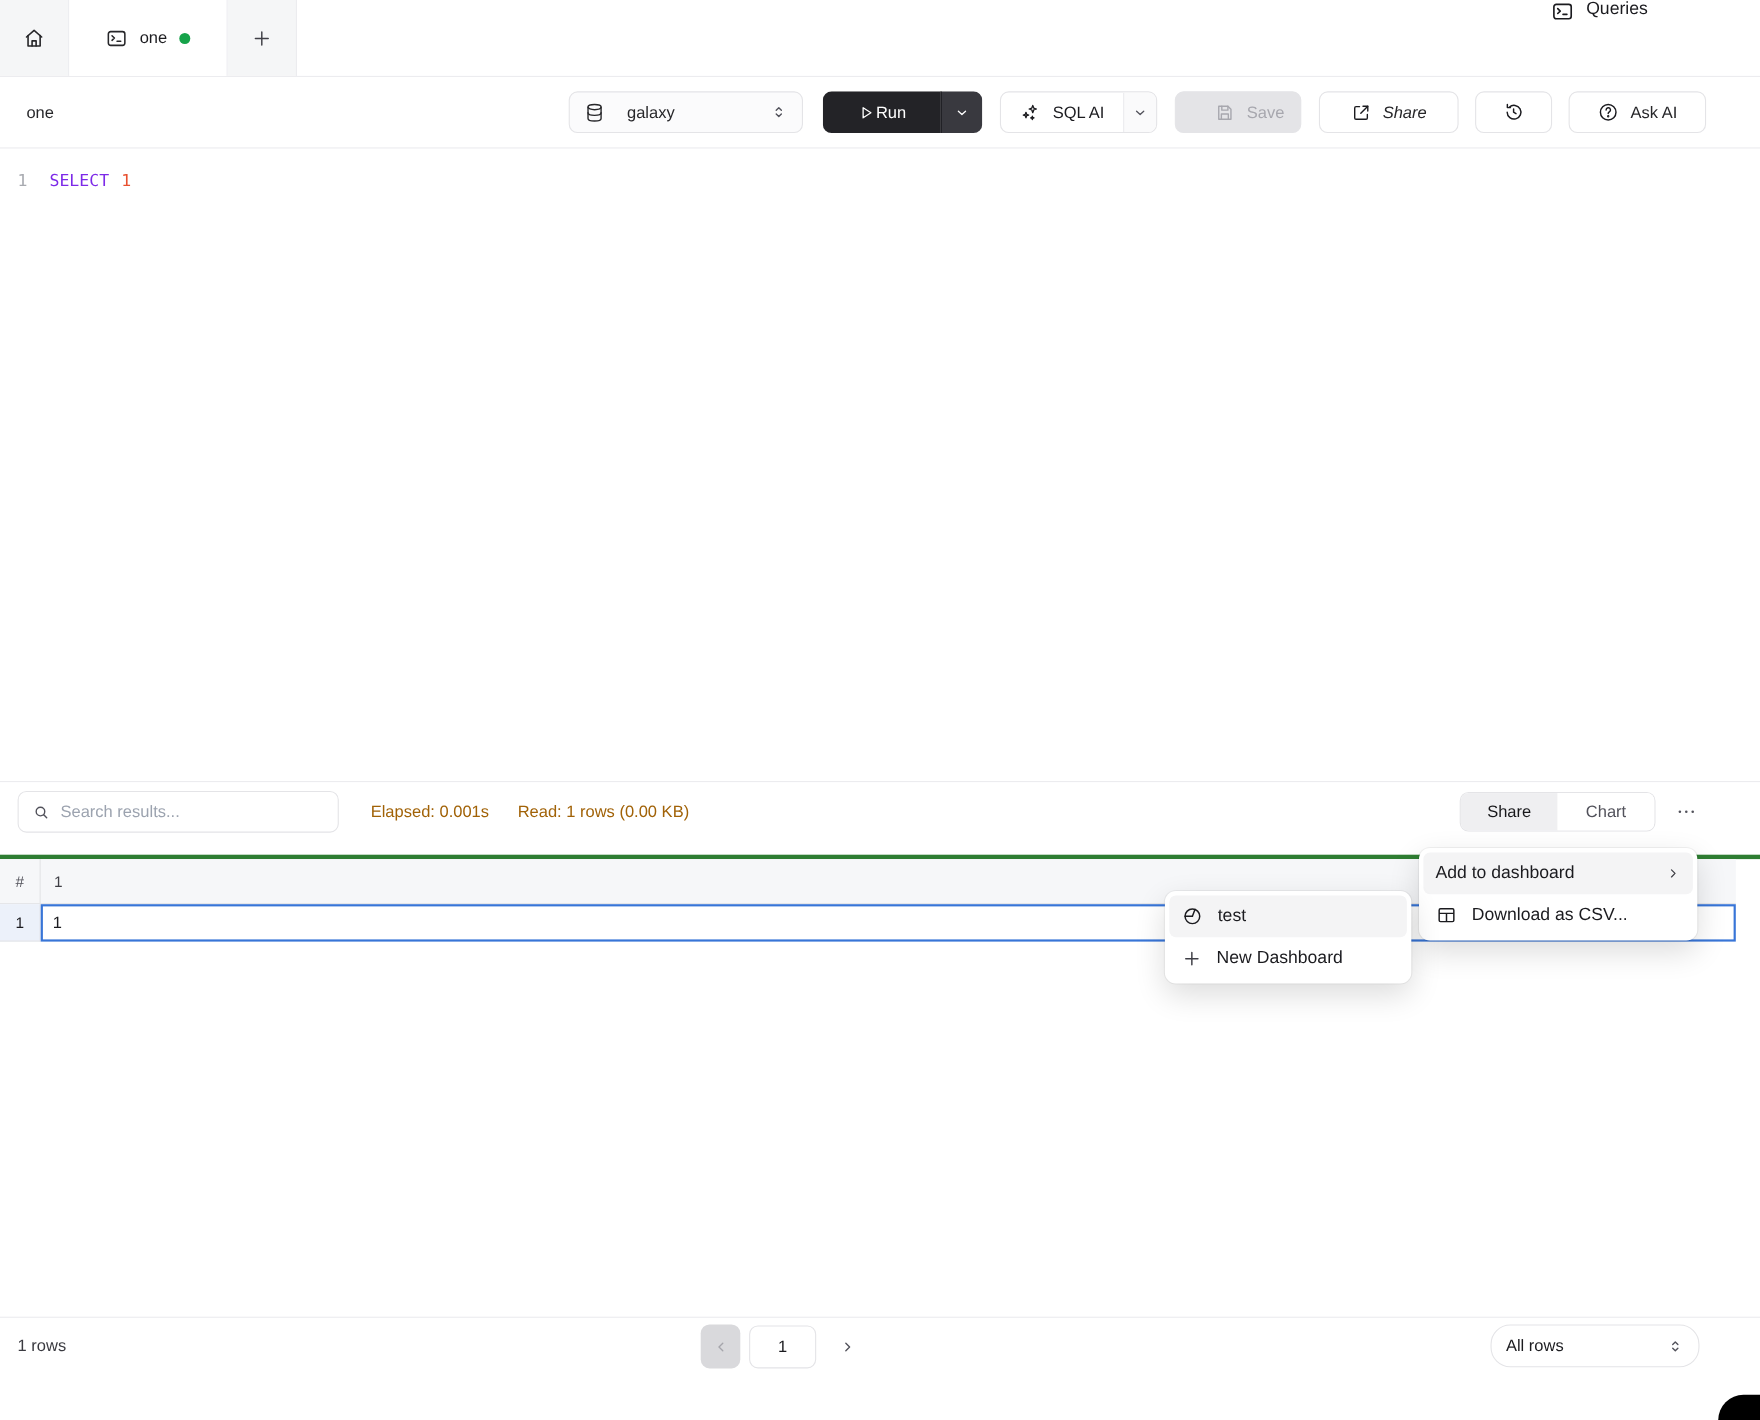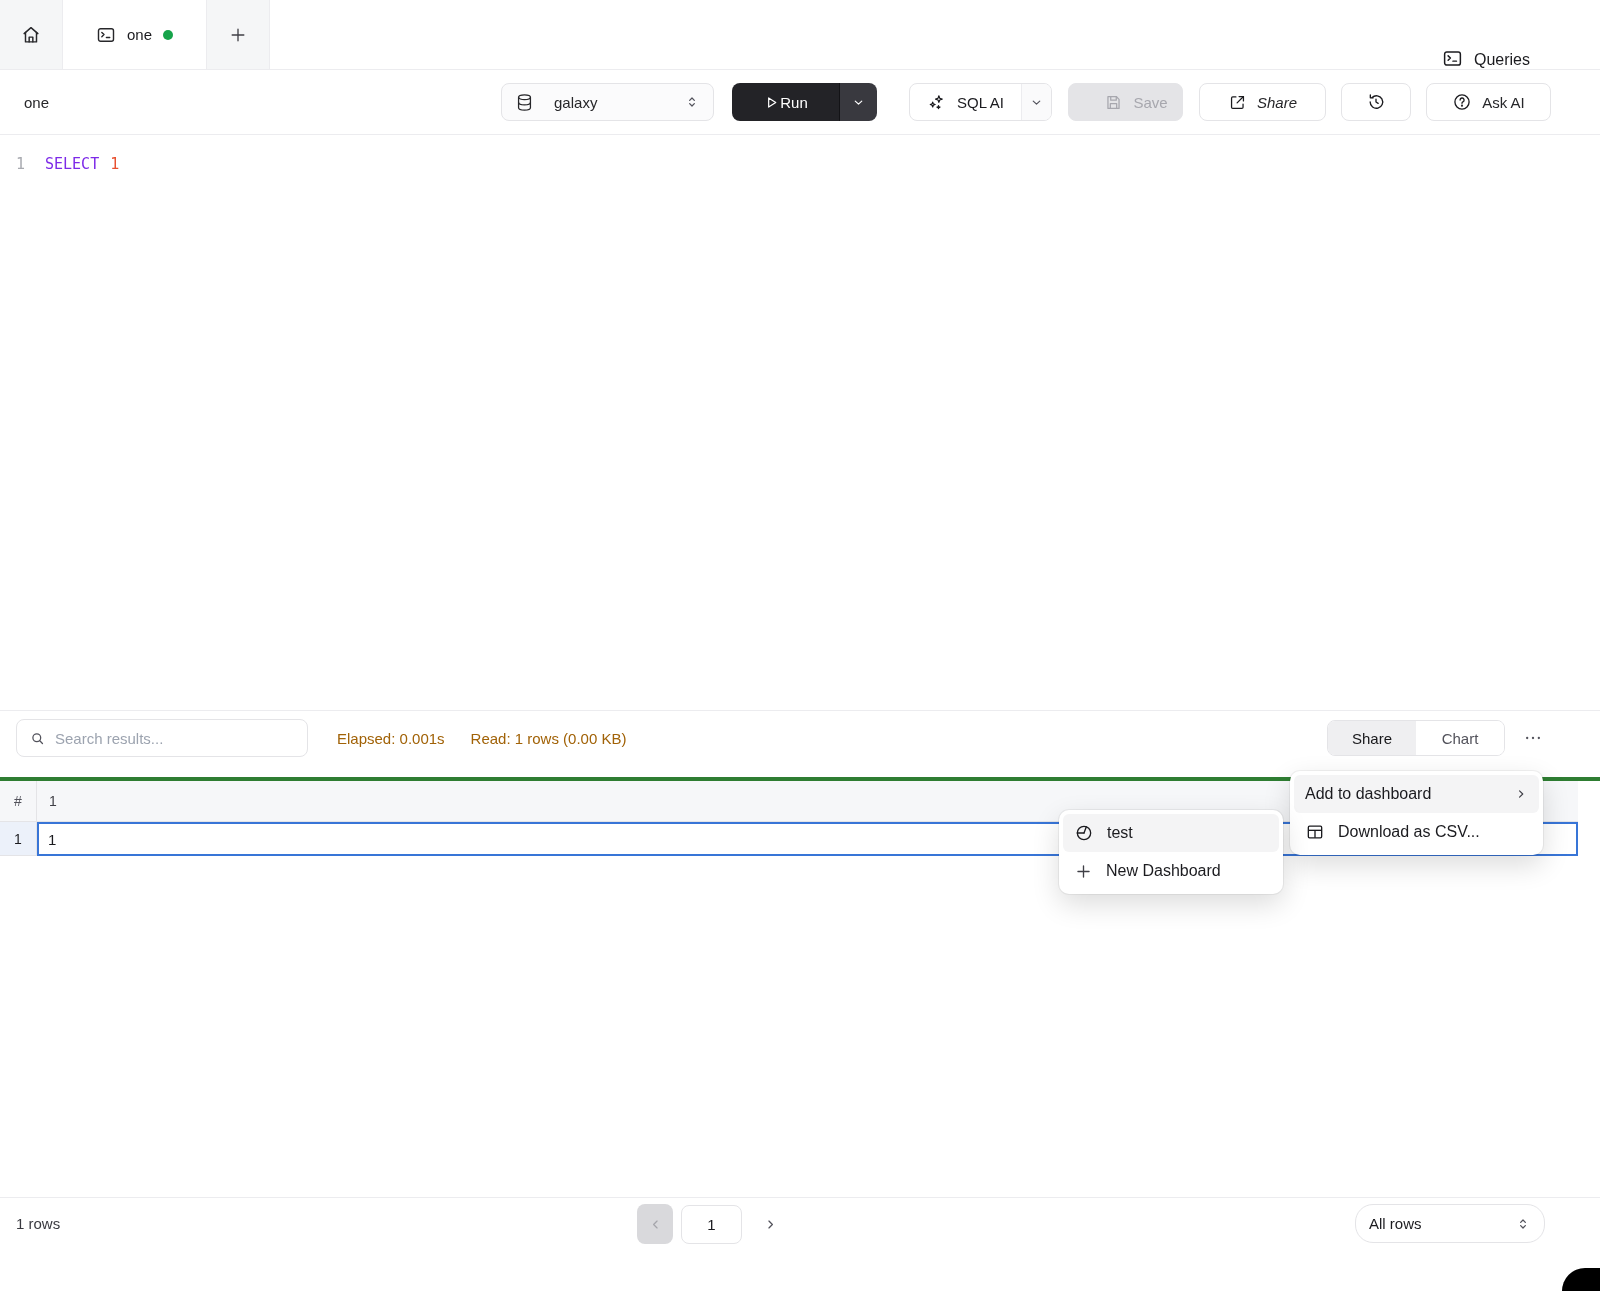--- a/index.html
+++ b/index.html
@@ -12,39 +12,39 @@
 
   
   .topbar { height:70px; display:flex; align-items:stretch; border-bottom:1px solid #ececef; }
   .home-btn { width:63px; background:#f5f6f7; border-right:1px solid #ececef;
     display:flex; align-items:center; justify-content:center; cursor:pointer; }
   .tab-active { width:144px; background:#fff; border-right:1px solid #ececef;
     display:flex; align-items:center; justify-content:center; gap:11px; font-size:15px; }
   .tab-dot { width:10px; height:10px; border-radius:50%; background:var(--tab_dot_green,#16a34a); }
   .newtab-btn { width:63px; background:#f5f6f7; border-right:1px solid #ececef;
     display:flex; align-items:center; justify-content:center; color:#3f3f46; }
-  .queries-btn { margin-left:auto; margin-right:70px; display:flex; align-items:flex-end;
+  .queries-btn { margin-left:auto; margin-right:102px; display:flex; align-items:flex-start;
     gap:11px; font-size:16px; cursor:pointer; }
 
   
   .toolbar { height:65px; border-bottom:1px solid #ececef; display:flex; align-items:center;
     padding:0 49px 0 24px; }
   .doc-title { font-size:15px; color:#27272a; }
   .controls { margin-left:auto; display:flex; align-items:center; }
   .btn { height:38px; border:1px solid #e4e4e7; border-radius:8px; background:#fff;
     display:flex; align-items:center; justify-content:center; gap:10px; font-size:15px;
     color:#27272a; cursor:pointer; }
   .db-select { width:213px; padding:0 13px; justify-content:flex-start; background:#fbfbfc; }
   .db-select .db-label { flex:1; margin-left:10px; text-align:left; }
   .run-group { display:flex; height:38px; margin-left:18px; border-radius:8px; overflow:hidden; cursor:pointer; }
   .run-main { width:107px; background:#232327; color:#fff; display:flex; align-items:center;
     justify-content:center; font-size:15px; }
   .run-caret { width:38px; background:#39393f; color:#fff; display:flex; align-items:center;
     justify-content:center; border-left:1px solid #131316; }
-  .sqlai-group { margin-left:32px; height:38px; border:1px solid #e4e4e7; border-radius:8px;
+  .sqlai-group { margin-left:16px; height:38px; border:1px solid #e4e4e7; border-radius:8px;
     display:flex; overflow:hidden; cursor:pointer; background:#fff; }
   .sqlai-main { padding:0 17px; display:flex; align-items:center; gap:11px; font-size:15px; }
   .sqlai-caret { width:30px; border-left:1px solid #ececef; background:#fafafb; color:#52525b;
     display:flex; align-items:center; justify-content:center; }
   .save-btn { margin-left:16px; width:115px; background:#e4e4e7; border-color:#e4e4e7; color:#a7a7ae; cursor:default;padding-left:21px; }
   .share-btn { margin-left:16px; width:127px;font-style:italic; }
   .history-btn { margin-left:15px; width:70px; }
   .askai-btn { margin-left:15px; width:125px; }
 
   

